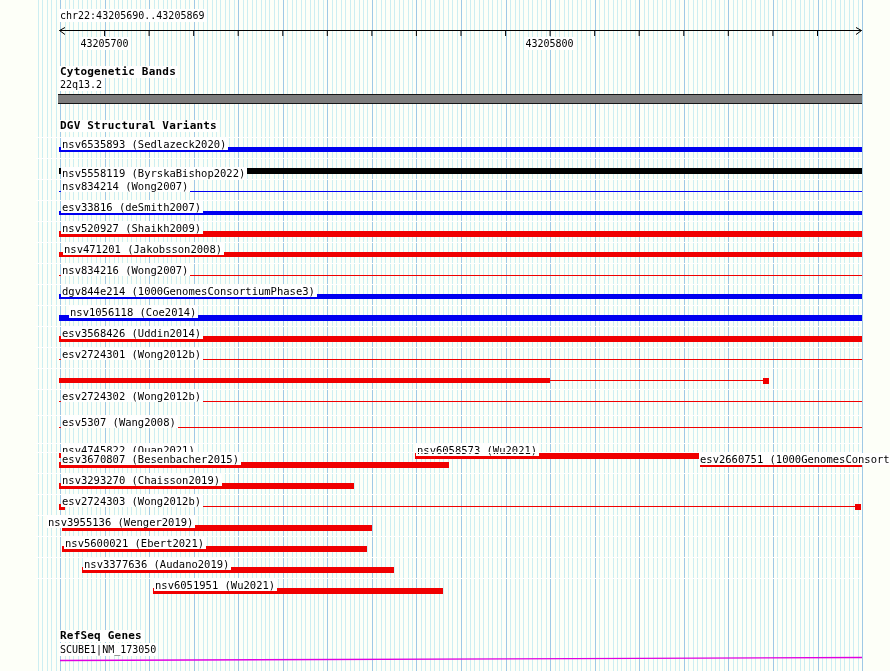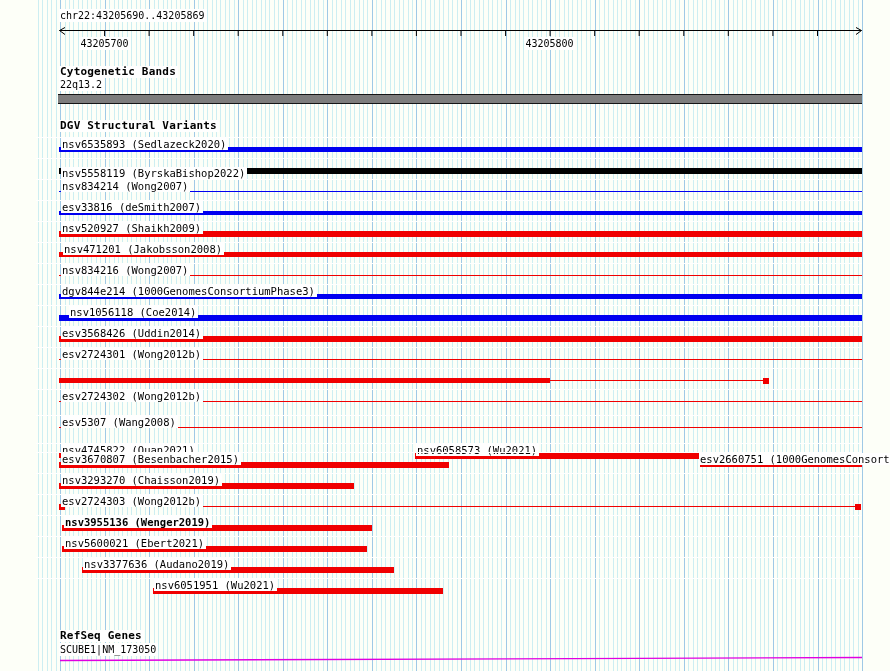--- a/index.html
+++ b/index.html
@@ -359,21 +359,21 @@
       <div class="vrow" style="top: 494px;">
         <div class="sep"></div>
         <div class="vbar" style="left: 23px; width: 6px; height: 6px; top: 10px; background: rgb(240, 0, 0);"></div>
         <div class="vbar" style="left: 29px; width: 790px; height: 1px; top: 12px; background: rgb(240, 0, 0);"></div>
         <div class="vbar" style="left: 819px; width: 6px; height: 6px; top: 10px; background: rgb(240, 0, 0);"></div>
         <span class="vlabel" style="left: 25px;">esv2724303 (Wong2012b)</span>
       </div>
       <div class="vrow" style="top: 515px;">
         <div class="sep"></div>
         <div class="vbar" style="left: 26px; width: 310px; height: 6px; top: 10px; background: rgb(240, 0, 0);"></div>
-        <span class="vlabel" style="left: 28px; font-weight: bold;">nsv3955136 (Wenger2019)</span>
+        <span class="vlabel" style="left: 11px;">nsv3955136 (Wenger2019)</span>
       </div>
       <div class="vrow" style="top: 536px;">
         <div class="sep"></div>
         <div class="vbar" style="left: 26px; width: 305px; height: 6px; top: 10px; background: rgb(240, 0, 0);"></div>
         <span class="vlabel" style="left: 28px;">nsv5600021 (Ebert2021)</span>
       </div>
       <div class="vrow" style="top: 557px;">
         <div class="sep"></div>
         <div class="vbar" style="left: 46px; width: 312px; height: 6px; top: 10px; background: rgb(240, 0, 0);"></div>
         <span class="vlabel" style="left: 47px;">nsv3377636 (Audano2019)</span>

